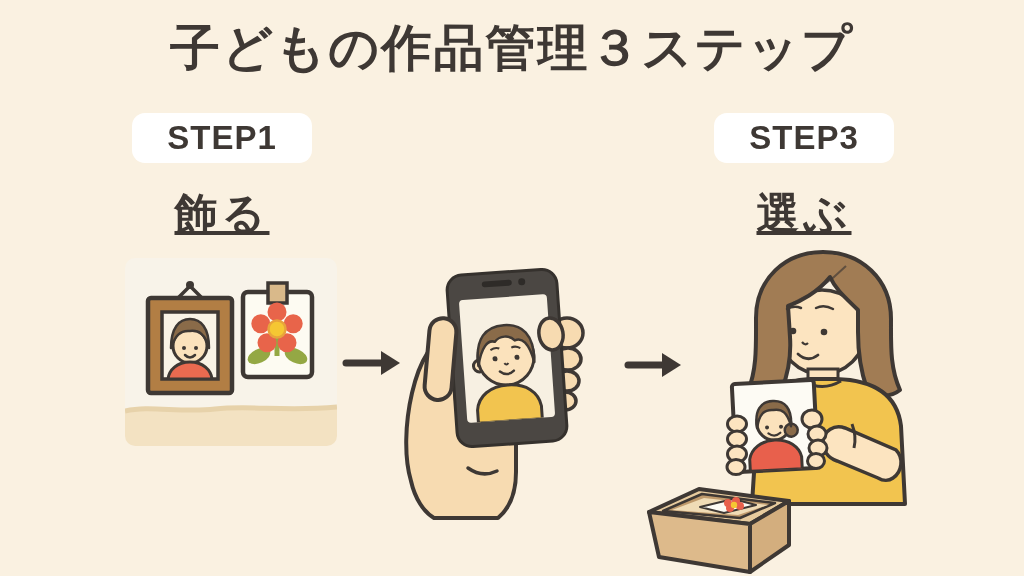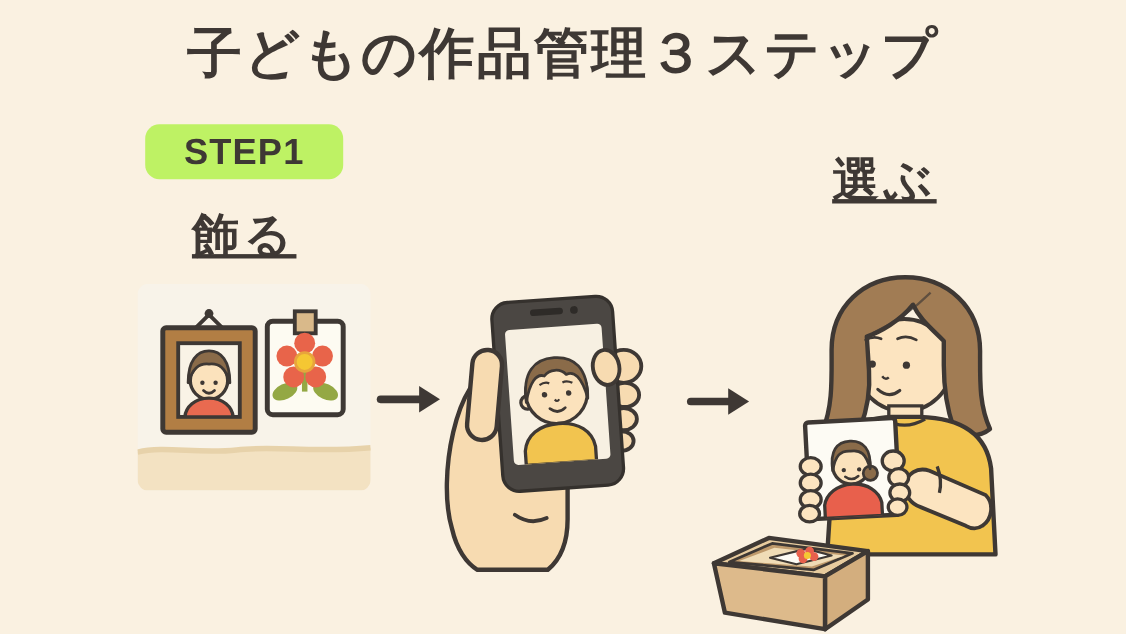--- a/index.html
+++ b/index.html
@@ -12,21 +12,21 @@
   .title{
     position:absolute;top:20px;left:0;width:1024px;
     text-align:center;font-size:50px;font-weight:700;color:#3E3834;
     letter-spacing:2px;line-height:1.15;
   }
   .step-col{position:absolute;top:113px;width:220px;display:flex;flex-direction:column;align-items:center;}
   .col-1{left:112px;}
   .col-2{left:403px;}
   .col-3{left:694px;}
   .badge{
-    width:180px;height:50px;border-radius:13px;background:#bef264;
+    width:180px;height:50px;border-radius:13px;background:#ffffff;
     display:flex;align-items:center;justify-content:center;
     font-size:33px;font-weight:700;color:#3E3834;letter-spacing:1px;
   }
   .step-label{
     margin-top:22px;font-size:43px;font-weight:700;color:#3E3834;letter-spacing:4px;text-decoration:underline;
   }
   svg{position:absolute;display:block;}
   .illus-1{left:123px;top:256px;}
   .illus-2{left:396px;top:256px;}
   .illus-3{left:626px;top:246px;}
@@ -40,20 +40,21 @@
 
   <div class="title">子どもの作品管理３ステップ</div>
 
   <div class="step-col col-1">
     <div class="badge">STEP1</div>
     <div class="step-label">飾る</div>
   </div>
   <div class="step-col col-2">
   </div>
   <div class="step-col col-3">
+    <div class="badge">STEP3</div>
     <div class="step-label">選ぶ</div>
   </div>
 
   <svg class="illus-1" width="216" height="194" viewBox="123 256 216 194">
     <defs>
       <clipPath id="panelClip">
           <rect x="125" y="258" width="212" height="188" rx="10"></rect>
         </clipPath>
       <clipPath id="frameClip">
           <rect x="162" y="312" width="56" height="67"></rect>

